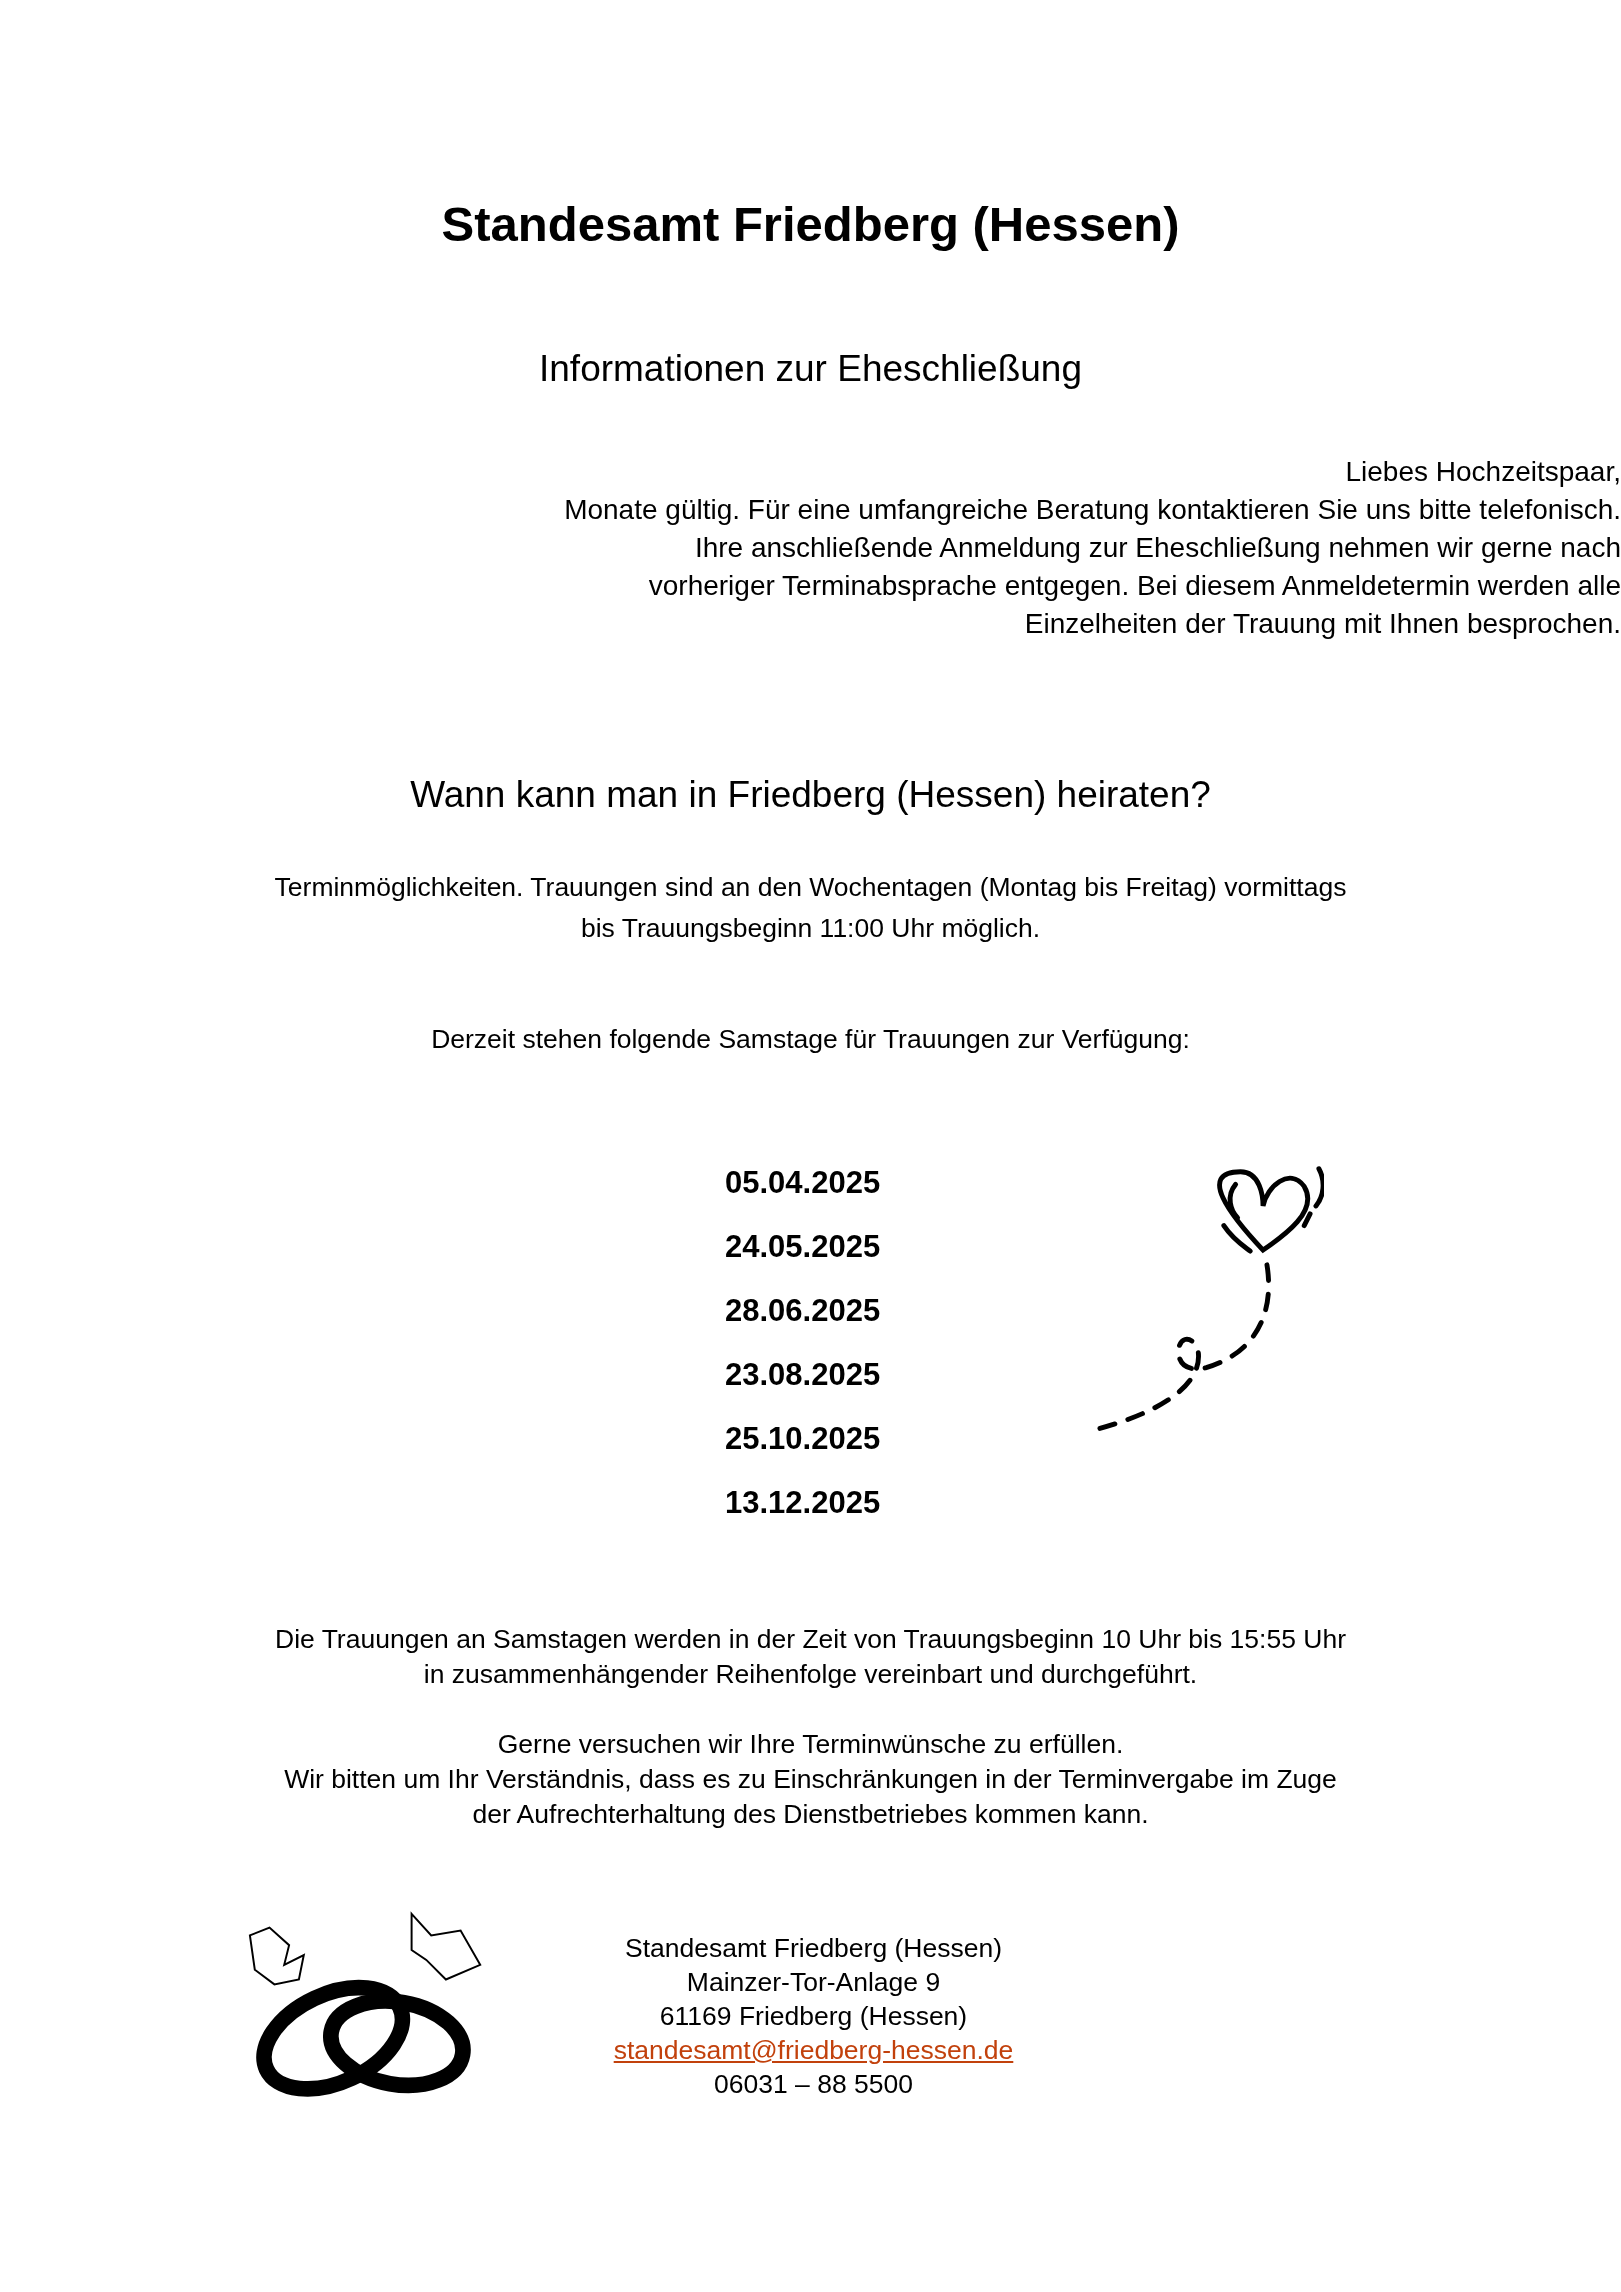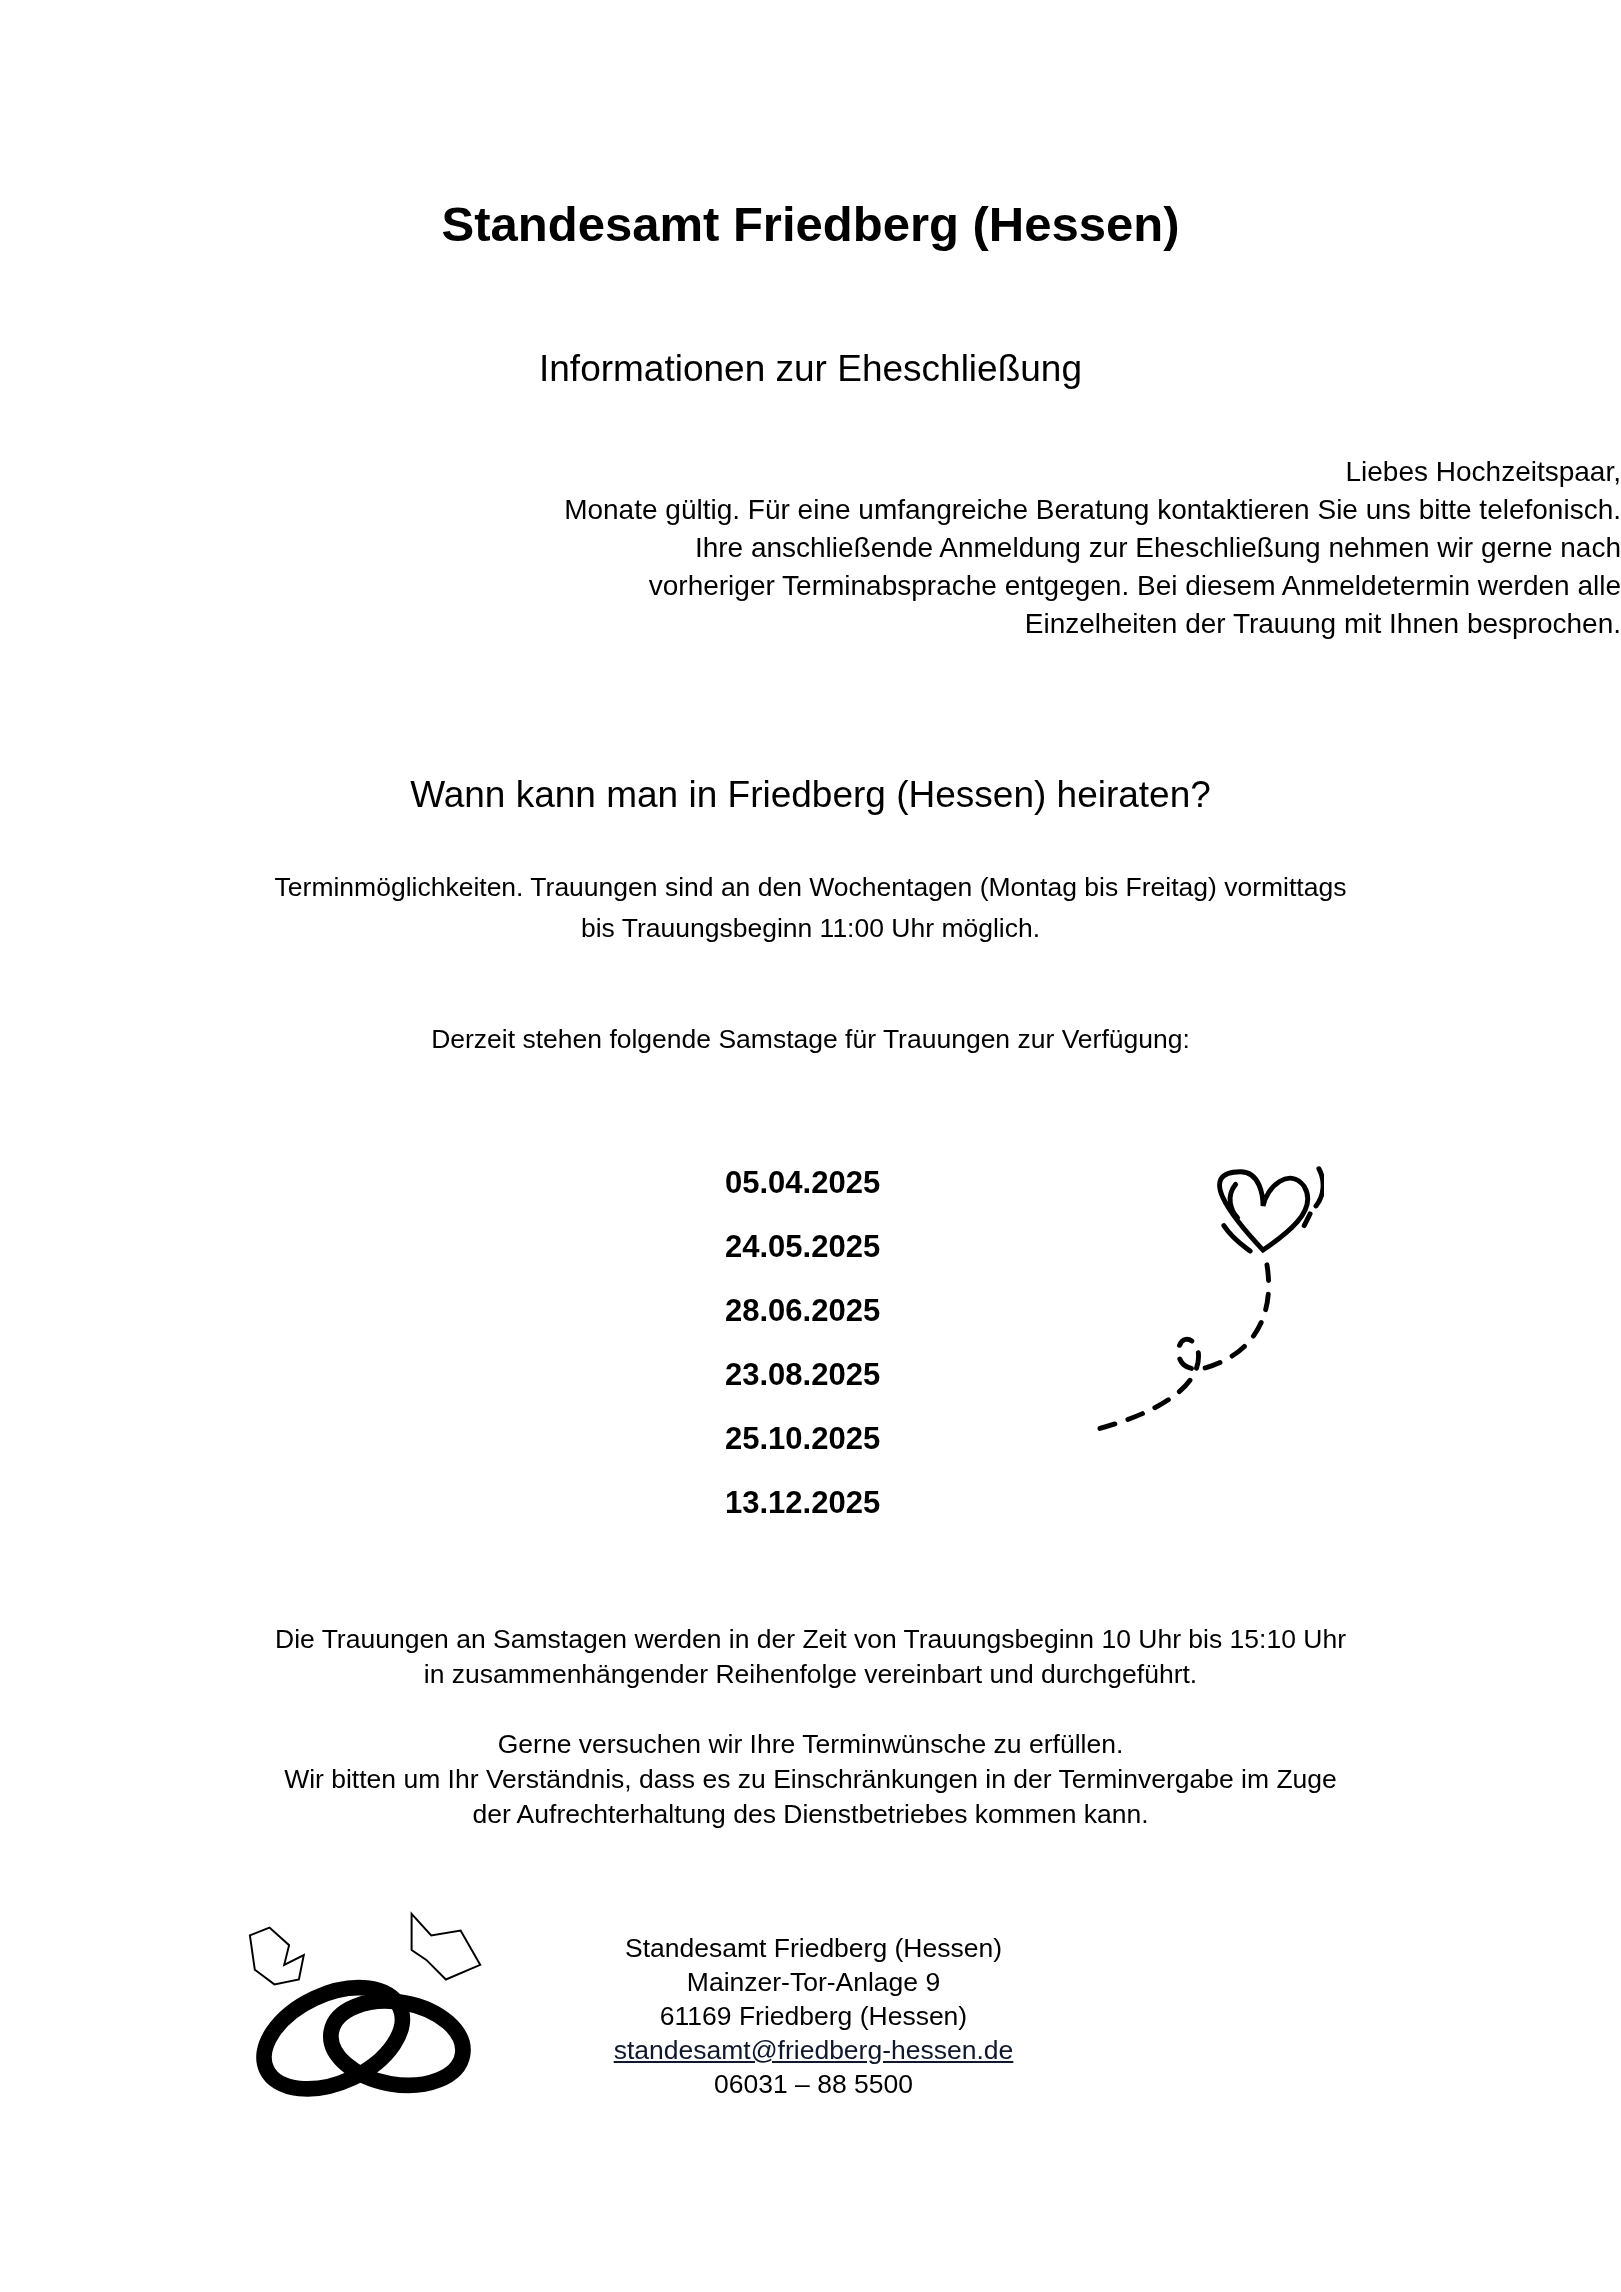--- a/index.html
+++ b/index.html
@@ -15,21 +15,21 @@
   .body2 { font-size:26.5px; line-height:41px; top:867px; }
   .avail { font-size:26.5px; top:1024px; }
   .dates { position:absolute; left:725px; top:1157px; width:255px; }
   .date { font-size:31px; font-weight:bold; height:64px; line-height:51px; }
   .heart { position:absolute; left:1010px; top:1157px; width:314px; height:294px; }
   .foot1 { top:1622px; font-size:26.5px; line-height:35px; }
   .foot2 { top:1727px; font-size:26.5px; line-height:35px; }
   .rings { position:absolute; left:235px; top:1906px; width:265px; height:196px; }
   .addr { position:absolute; left:549px; top:1931px; width:529px; text-align:center;
           font-size:26.5px; line-height:34px; }
-  .mail { color:#0f172a; text-decoration:underline; }
+  .mail { color:#c2410c; text-decoration:underline; }
 </style>
 </head>
 <body>
 
 <div class="abs title">Standesamt Friedberg (Hessen)</div>
 <div class="abs h2 sub">Informationen zur Eheschließung</div>
 
 <div class="abs para intro">
   <div>Liebes Hochzeitspaar,</div>
   <div>Monate gültig. Für eine umfangreiche Beratung kontaktieren Sie uns bitte telefonisch.</div>
@@ -61,21 +61,21 @@
     <path d="M258 95 C 225 60, 190 15, 235 15 C 255 15, 258 40, 258 50 C 262 30, 285 10, 300 30 C 315 55, 280 80, 258 95 Z"></path>
     <path d="M230 28 C 220 40, 225 55, 232 62"></path>
     <path d="M218 70 C 228 85, 240 92, 245 96"></path>
     <path d="M315 12 C 322 25, 320 40, 312 50"></path>
     <path d="M306 58 L 300 70"></path>
     <path d="M262 110 C 270 160, 250 200, 200 215 C 180 220, 170 210, 172 195 C 175 180, 190 185, 192 200 C 195 230, 160 260, 80 280" stroke-dasharray="16 14"></path>
   </g>
 </svg>
 
 <div class="abs foot1">
-  <div>Die Trauungen an Samstagen werden in der Zeit von Trauungsbeginn 10 Uhr bis 15:10 Uhr</div>
+  <div>Die Trauungen an Samstagen werden in der Zeit von Trauungsbeginn 10 Uhr bis 15:55 Uhr</div>
   <div>in zusammenhängender Reihenfolge vereinbart und durchgeführt.</div>
 </div>
 
 <div class="abs foot2">
   <div>Gerne versuchen wir Ihre Terminwünsche zu erfüllen.</div>
   <div>Wir bitten um Ihr Verständnis, dass es zu Einschränkungen in der Terminvergabe im Zuge</div>
   <div>der Aufrechterhaltung des Dienstbetriebes kommen kann.</div>
 </div>
 
 <svg class="rings" viewBox="0 0 270 200">

